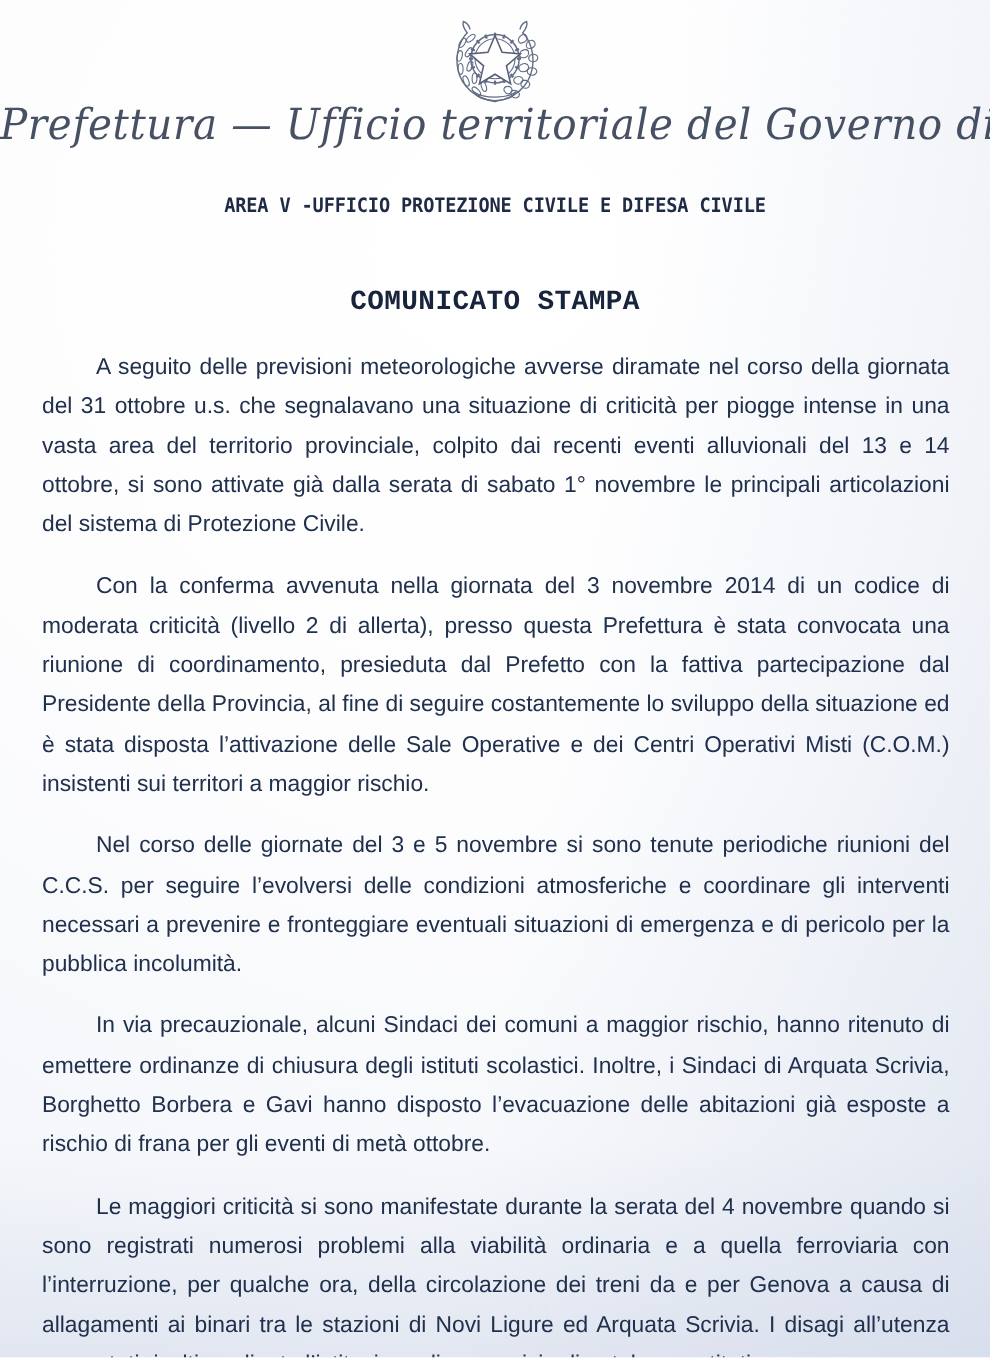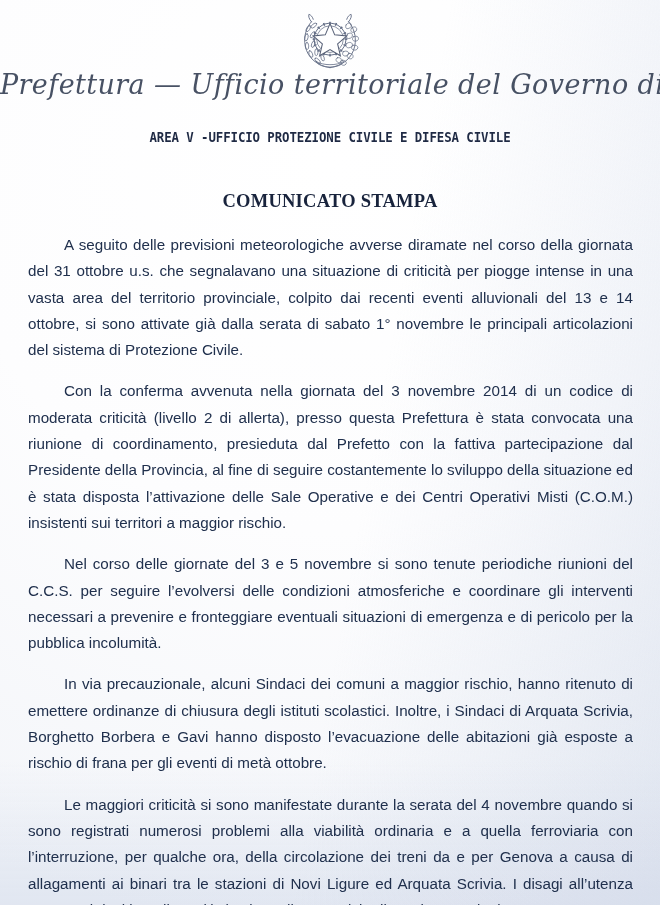--- a/index.html
+++ b/index.html
@@ -84,21 +84,21 @@
     white-space: nowrap;
     transform: scaleX(0.94);
   }
 
   .press-heading {
     position: absolute;
     top: 191px;
     left: 0;
     right: 0;
     text-align: center;
-    font-family: Liberation Serif, serif;
+    font-family: Liberation Mono, monospace;
     font-weight: 700;
     font-size: 18.5px;
     letter-spacing: .25px;
     color: #18233c;
     white-space: nowrap;
   }
 
   
   .body-copy {
     position: absolute;

